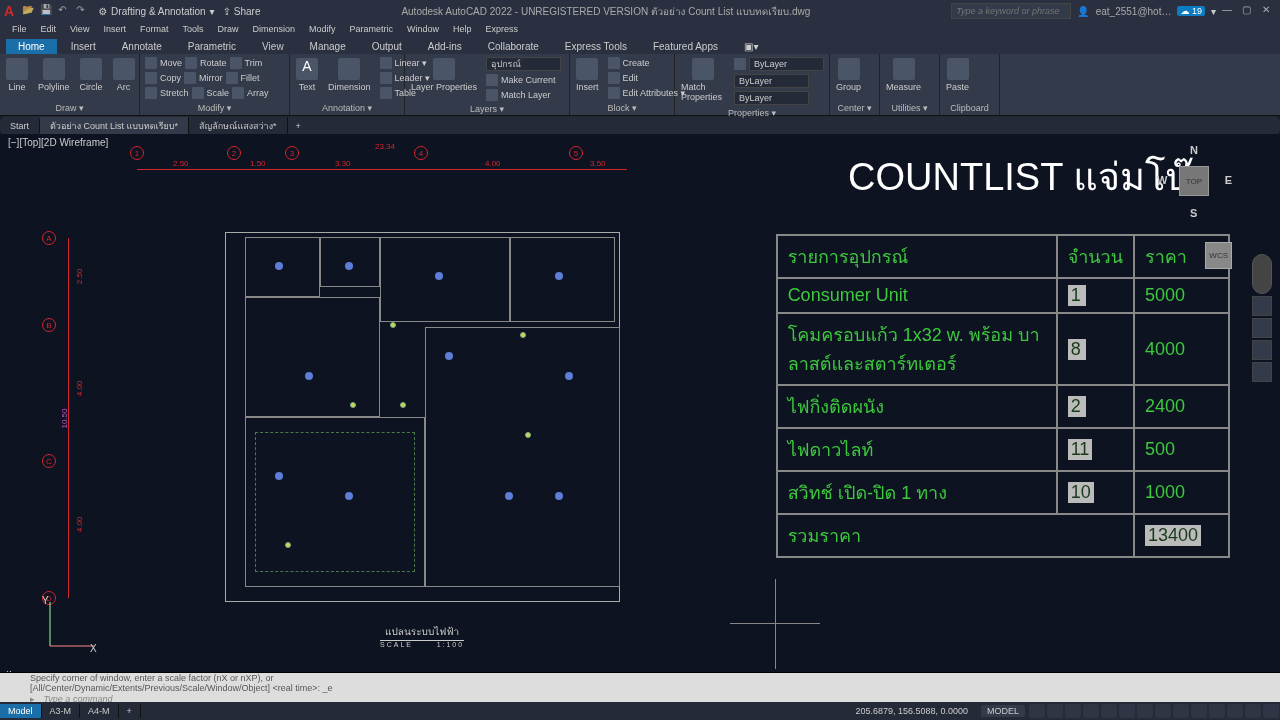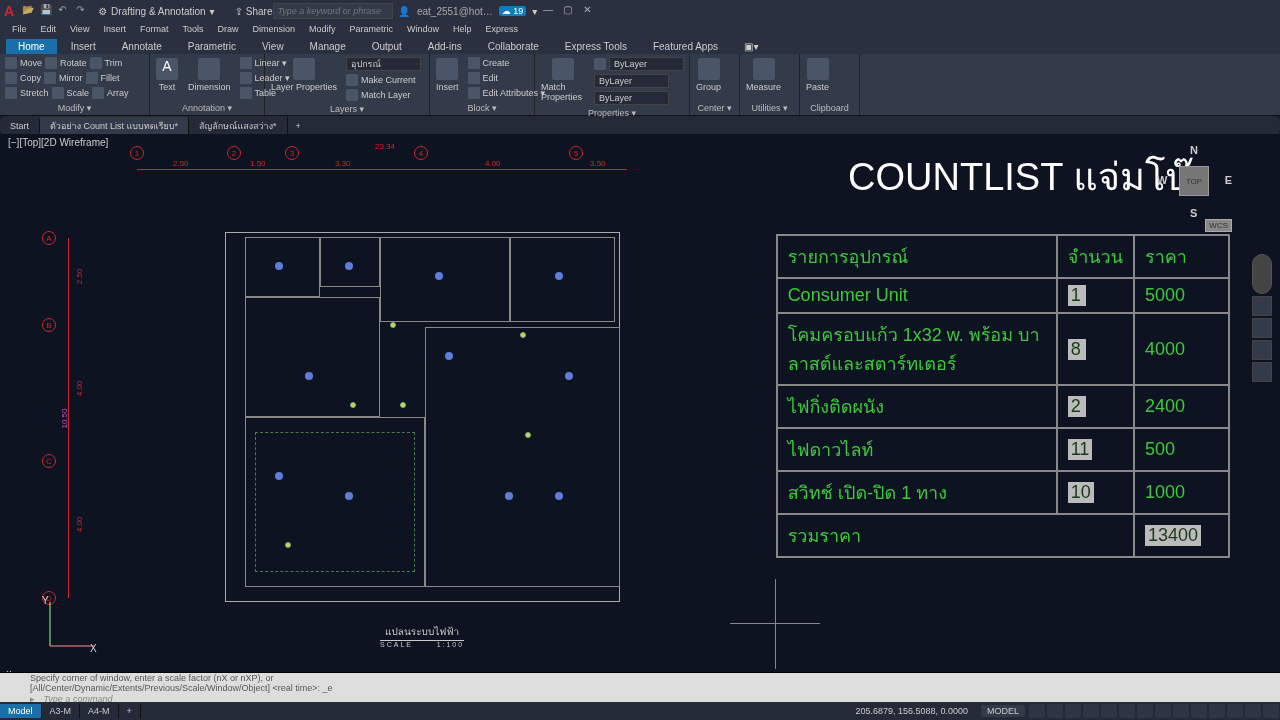--- a/index.html
+++ b/index.html
@@ -4,21 +4,21 @@
 <style>
 * { margin: 0; padding: 0; box-sizing: border-box; font-family: "Segoe UI", Arial, sans-serif; }
 body { width: 1280px; height: 720px; background: #1a1f2e; color: #ccc; overflow: hidden; position: relative; }
 
 
 .titlebar { height: 22px; background: #2a3040; display: flex; align-items: center; font-size: 10px; padding: 0 4px; }
 .titlebar .app-a { color: #d4252c; font-weight: bold; font-size: 14px; margin-right: 8px; }
 .titlebar .qat { display: flex; gap: 4px; align-items: center; }
 .titlebar .qat-btn { width: 14px; height: 14px; opacity: 0.7; }
 .titlebar .workspace { margin-left: 8px; display: flex; align-items: center; gap: 4px; }
-.titlebar .share { margin-left: 20px; color: #ccc; }
+.titlebar .share { margin-left: 8px; color: #ccc; }
 .titlebar .center { flex: 1; text-align: center; color: #aaa; }
 .titlebar .right { display: flex; align-items: center; gap: 6px; }
 .titlebar .search { background: #333a4a; border: 1px solid #444; padding: 1px 4px; width: 120px; height: 16px; font-size: 9px; color: #888; font-style: italic; }
 .titlebar .user { color: #aaa; }
 .titlebar .badge { background: #0c7dc2; color: #fff; padding: 0 3px; font-size: 9px; border-radius: 2px; }
 .titlebar .winbtn { width: 14px; height: 14px; opacity: 0.8; }
 
 
 .menubar { height: 14px; background: #2a3040; display: flex; align-items: center; font-size: 9px; padding-left: 6px; gap: 2px; }
 .menubar span { padding: 0 6px; color: #ccc; cursor: default; }
@@ -76,21 +76,21 @@
 .count-table td, .count-table th { border: 2px solid #888; padding: 6px 10px; text-align: left; font-size: 18px; font-weight: normal; }
 .count-table .desc { width: 280px; }
 .count-table .qty { width: 75px; }
 .count-table .price { width: 95px; }
 .count-table .hl { background: #bbb; color: #1a3a1a; display: inline-block; padding: 0 3px; min-width: 18px; }
 
 
 .cube { position: absolute; right: 48px; top: 10px; width: 75px; height: 75px; }
 .cube .face { position: absolute; left: 22px; top: 22px; width: 30px; height: 30px; background: #777; border: 1px solid #999; font-size: 8px; display: flex; align-items: center; justify-content: center; color: #333; }
 .cube .dir { position: absolute; color: #ccc; font-size: 11px; font-weight: bold; }
-.wcs { position: absolute; right: 48px; top: 85px; font-size: 8px; background: #888; color: #333; padding: 1px 3px; border: 1px solid #aaa; }
+.wcs { position: absolute; right: 48px; top: 108px; font-size: 8px; background: #888; color: #333; padding: 8px 3px; border: 1px solid #aaa; }
 .navbar { position: absolute; right: 8px; top: 120px; width: 20px; display: flex; flex-direction: column; gap: 2px; }
 .navbar .nbtn { width: 20px; height: 20px; background: #333a4a; border: 1px solid #444; }
 .navbar .pill { width: 20px; height: 40px; background: #444; border: 1px solid #555; border-radius: 10px; }
 
 
 .cross-h { position: absolute; height: 1px; background: #888; }
 .cross-v { position: absolute; width: 1px; background: #888; }
 
 
 .cmdarea { position: absolute; left: 0; right: 0; bottom: 18px; height: 30px; background: #ddd; color: #333; font-family: Consolas, monospace; font-size: 9px; padding: 1px 8px 1px 30px; border-top: 1px solid #000; line-height: 1.1; }
@@ -122,20 +122,21 @@
   </span>
   <span class="workspace">
     <span>⚙</span>
     <span>Drafting &amp; Annotation</span>
     <span>▾</span>
   </span>
   <span class="share">
     <span>⇪</span>
     <span>Share</span>
   </span>
+  <span class="center">Autodesk AutoCAD 2022 - UNREGISTERED VERSION   ตัวอย่าง Count List แบบทดเรียบ.dwg</span>
   <span class="right">
     <input class="search" placeholder="Type a keyword or phrase" style="">
     <span>👤</span>
     <span class="user">eat_2551@hot…</span>
     <span class="badge"><span>☁</span> <span>19</span></span>
     <span>▾</span>
     <span class="winbtn">—</span>
     <span class="winbtn">▢</span>
     <span class="winbtn">✕</span>
   </span>
@@ -166,20 +167,41 @@
   <span>Manage</span>
   <span>Output</span>
   <span>Add-ins</span>
   <span>Collaborate</span>
   <span>Express Tools</span>
   <span>Featured Apps</span>
   <span>▣▾</span>
 </div>
 
 <div class="ribbon">
+  <div class="panel" style="width:140px">
+    <div class="panel-body">
+      <div class="bigbtn">
+          <div class="ico"></div>
+          <span>Line</span>
+        </div>
+      <div class="bigbtn">
+          <div class="ico"></div>
+          <span>Polyline</span>
+        </div>
+      <div class="bigbtn">
+          <div class="ico"></div>
+          <span>Circle</span>
+        </div>
+      <div class="bigbtn">
+          <div class="ico"></div>
+          <span>Arc</span>
+        </div>
+    </div>
+    <div class="panel-label">Draw ▾</div>
+  </div>
   <div class="panel" style="width:150px">
     <div class="panel-body">
         <div class="col">
       <div class="row">
             <span class="sm-ico"></span>
             <span>Move</span>
             <span class="sm-ico"></span>
             <span>Rotate</span>
             <span class="sm-ico"></span>
             <span>Trim</span>

